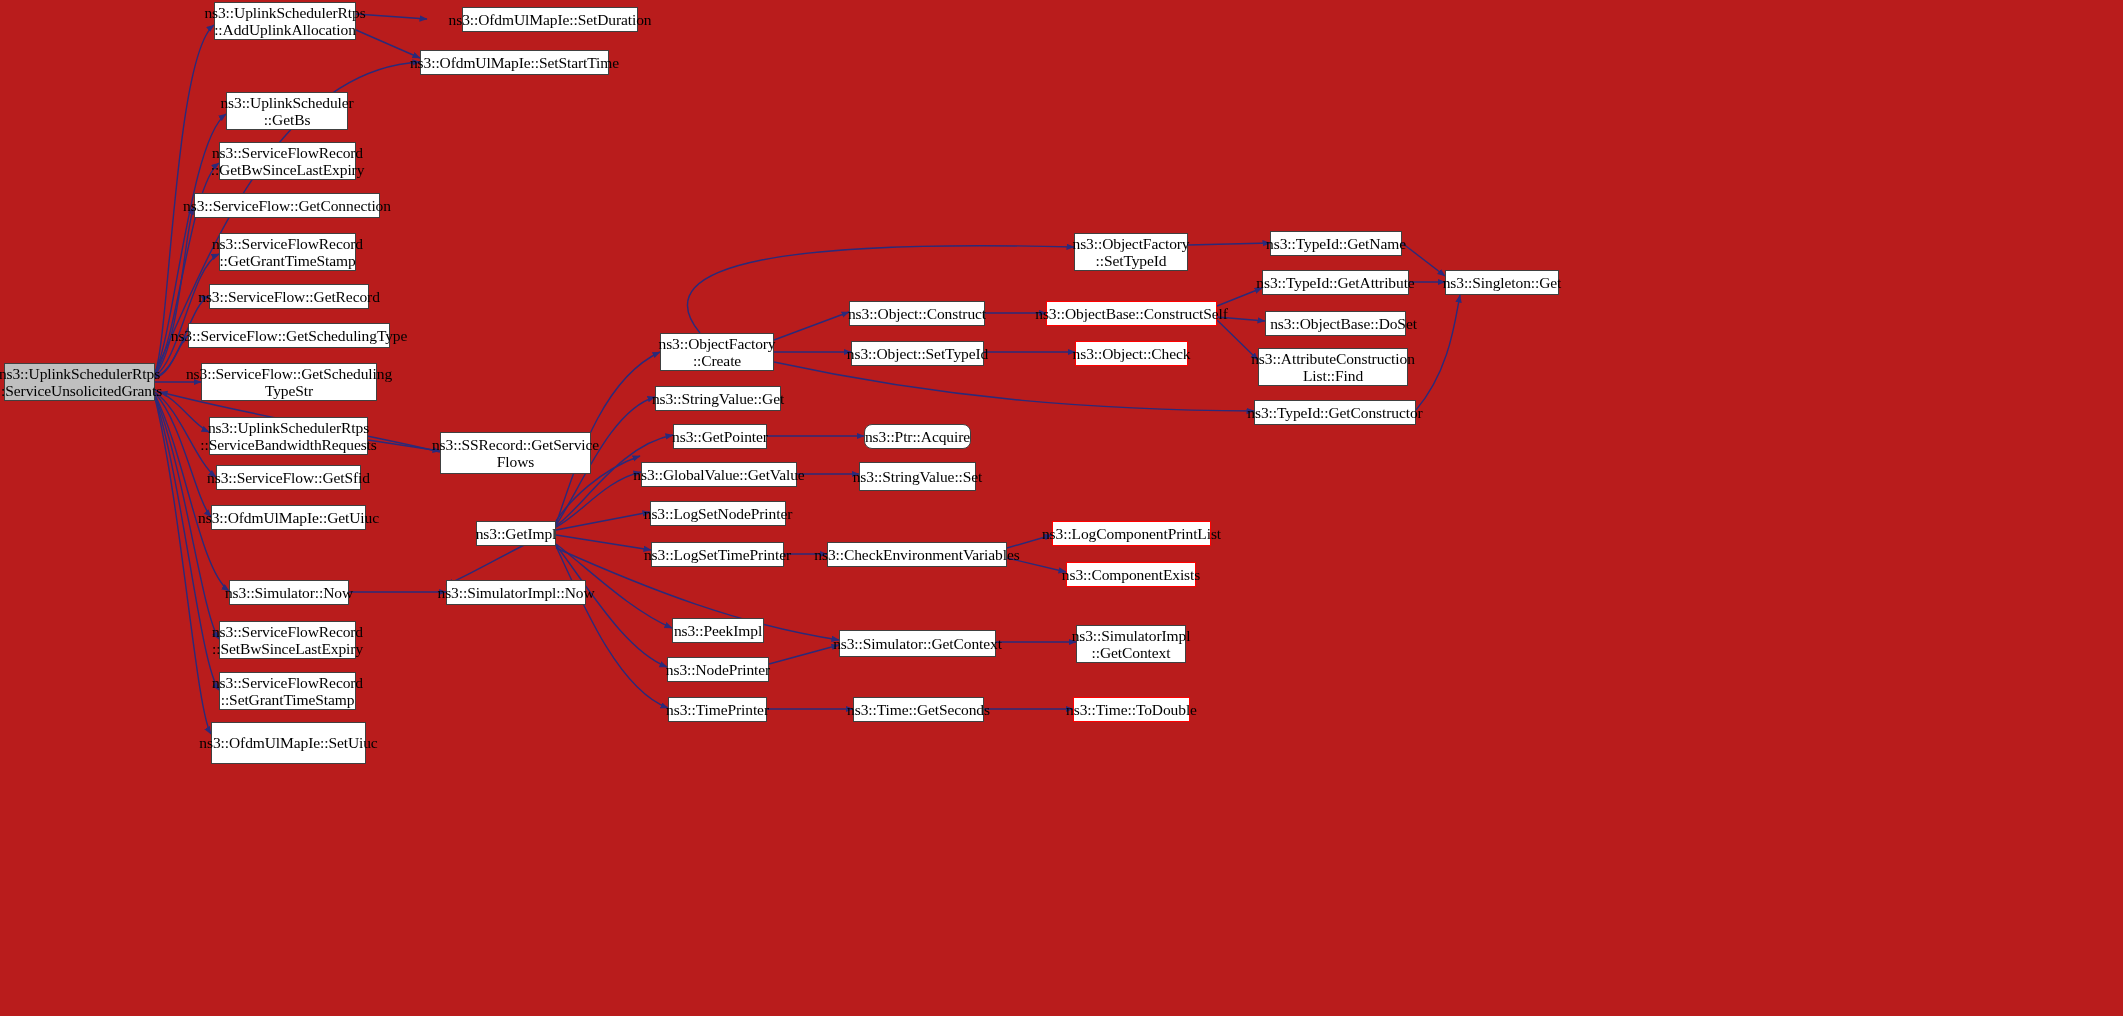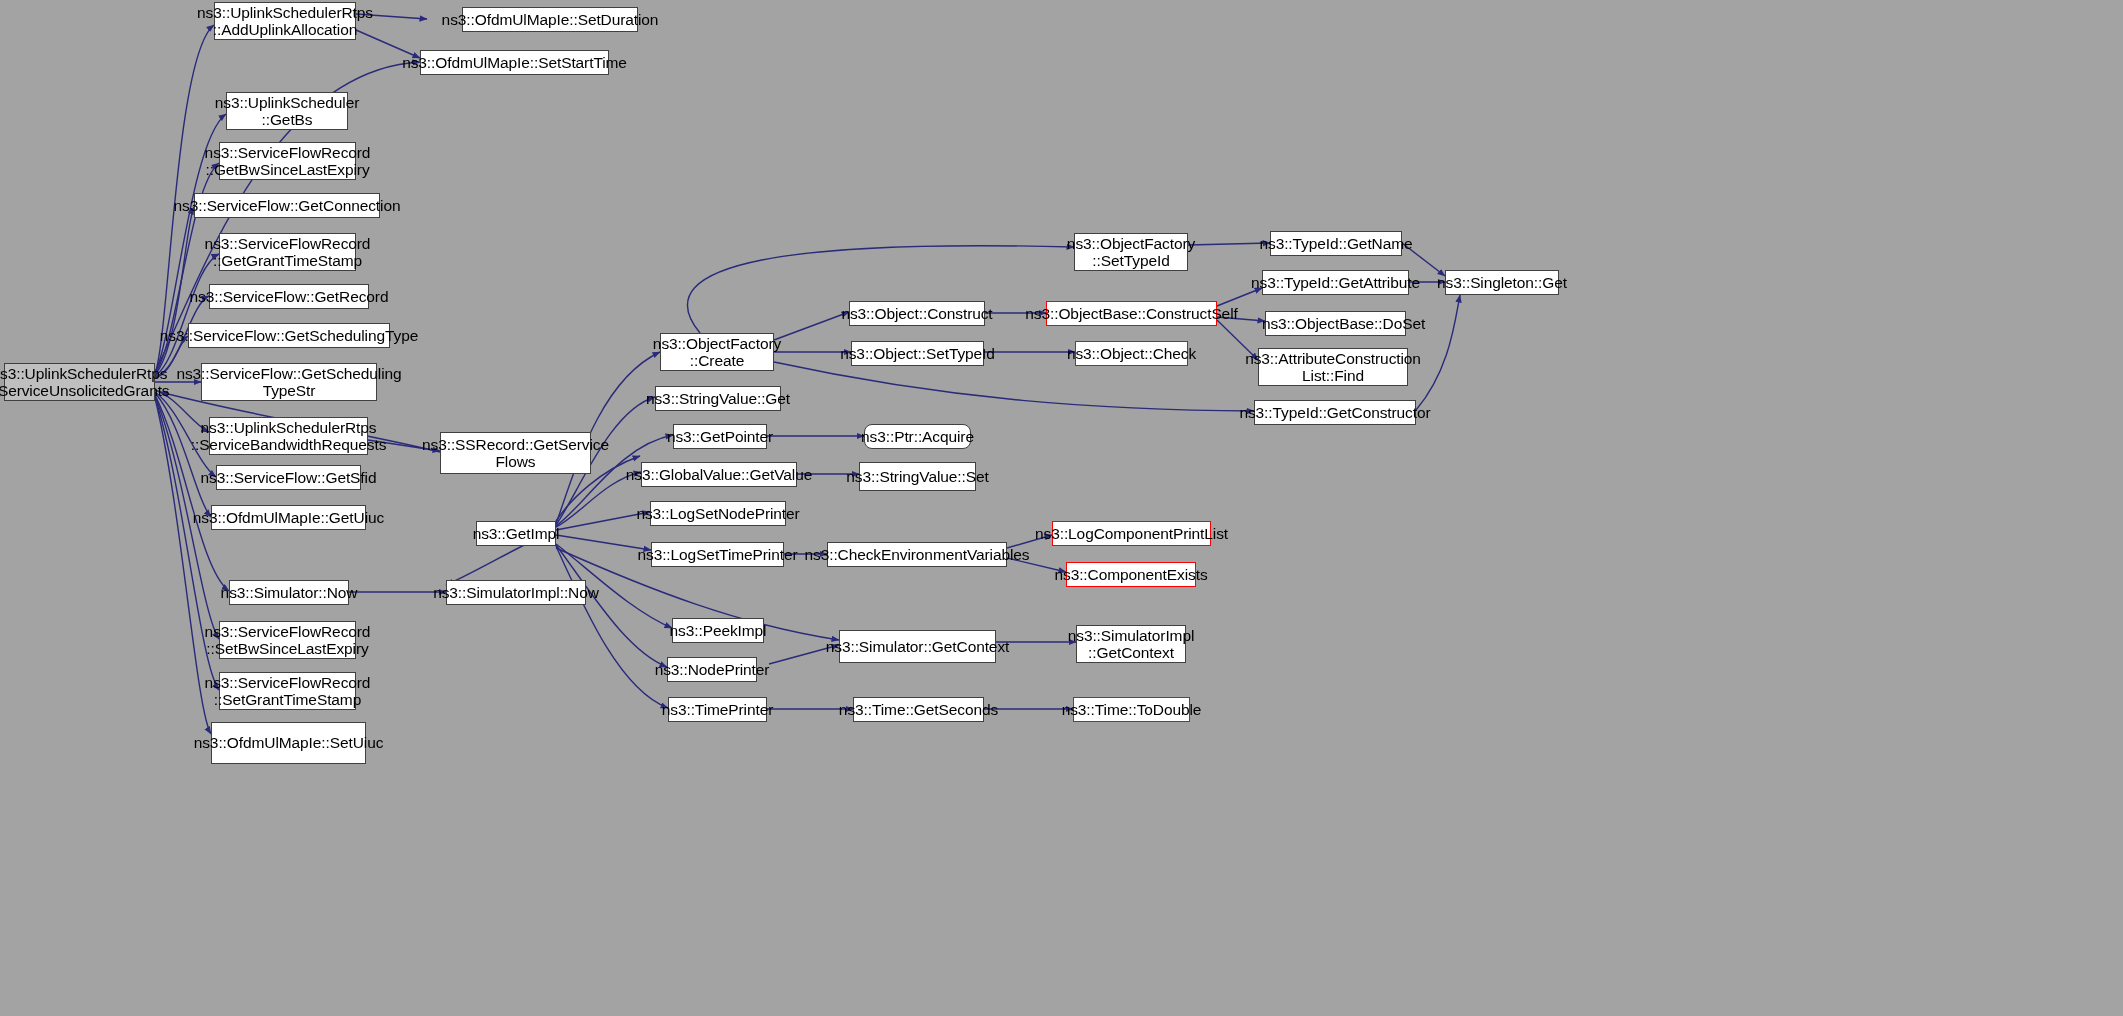--- a/index.html
+++ b/index.html
@@ -4,22 +4,22 @@
 <style>
   html, body {
     margin: 0;
     padding: 0;
     background: #ffffff;
   }
   #canvas {
     position: relative;
     width: 2123px;
     height: 1016px;
-    background: #a3a3a3;
-    font-family: Liberation Sans, sans-serif;
+    background: #b91c1c;
+    font-family: Liberation Serif, serif;
     overflow: hidden;
   }
   #edges {
     position: absolute;
     left: 0;
     top: 0;
     width: 2123px;
     height: 1016px;
     pointer-events: none;
   }
@@ -147,28 +147,28 @@
       <div class="node" style="left: 476px; top: 521px; width: 80px; height: 25px;">ns3::GetImpl</div>
       <div class="node" style="left: 446px; top: 580px; width: 140px; height: 25px;">ns3::SimulatorImpl::Now</div>
       <div class="node" style="left: 660px; top: 333px; width: 114px; height: 38px;">ns3::ObjectFactory
 ::Create</div>
       <div class="node" style="left: 655px; top: 386px; width: 126px; height: 25px;">ns3::StringValue::Get</div>
       <div class="node" style="left: 673px; top: 424px; width: 94px; height: 25px;">ns3::GetPointer</div>
       <div class="node" style="left: 641px; top: 462px; width: 156px; height: 25px;">ns3::GlobalValue::GetValue</div>
       <div class="node" style="left: 650px; top: 501px; width: 136px; height: 25px;">ns3::LogSetNodePrinter</div>
       <div class="node" style="left: 651px; top: 542px; width: 133px; height: 25px;">ns3::LogSetTimePrinter</div>
       <div class="node" style="left: 672px; top: 618px; width: 92px; height: 25px;">ns3::PeekImpl</div>
-      <div class="node" style="left: 667px; top: 657px; width: 90px; height: 25px;">ns3::NodePrinter</div>
+      <div class="node" style="left: 667px; top: 657px; width: 102px; height: 25px;">ns3::NodePrinter</div>
       <div class="node" style="left: 668px; top: 697px; width: 99px; height: 25px;">ns3::TimePrinter</div>
       <div class="node" style="left: 849px; top: 301px; width: 136px; height: 25px;">ns3::Object::Construct</div>
       <div class="node" style="left: 851px; top: 341px; width: 133px; height: 25px;">ns3::Object::SetTypeId</div>
       <div class="node" style="left: 864px; top: 424px; width: 107px; height: 25px; border-radius: 8px;">ns3::Ptr::Acquire</div>
       <div class="node" style="left: 859px; top: 462px; width: 117px; height: 29px;">ns3::StringValue::Set</div>
       <div class="node" style="left: 827px; top: 542px; width: 180px; height: 25px;">ns3::CheckEnvironmentVariables</div>
-      <div class="node" style="left: 839px; top: 630px; width: 157px; height: 33px;">ns3::Simulator::GetContext</div>
+      <div class="node" style="left: 839px; top: 630px; width: 157px; height: 27px;">ns3::Simulator::GetContext</div>
       <div class="node" style="left: 853px; top: 697px; width: 131px; height: 25px;">ns3::Time::GetSeconds</div>
       <div class="node" style="left: 1074px; top: 233px; width: 114px; height: 38px;">ns3::ObjectFactory
 ::SetTypeId</div>
       <div class="node red" style="left: 1046px; top: 301px; width: 171px; height: 25px;">ns3::ObjectBase::ConstructSelf</div>
       <div class="node red" style="left: 1075px; top: 341px; width: 113px; height: 25px;">ns3::Object::Check</div>
       <div class="node red" style="left: 1052px; top: 521px; width: 159px; height: 25px;">ns3::LogComponentPrintList</div>
       <div class="node red" style="left: 1066px; top: 562px; width: 130px; height: 25px;">ns3::ComponentExists</div>
       <div class="node" style="left: 1076px; top: 625px; width: 110px; height: 38px;">ns3::SimulatorImpl
 ::GetContext</div>
       <div class="node red" style="left: 1073px; top: 697px; width: 117px; height: 25px;">ns3::Time::ToDouble</div>

